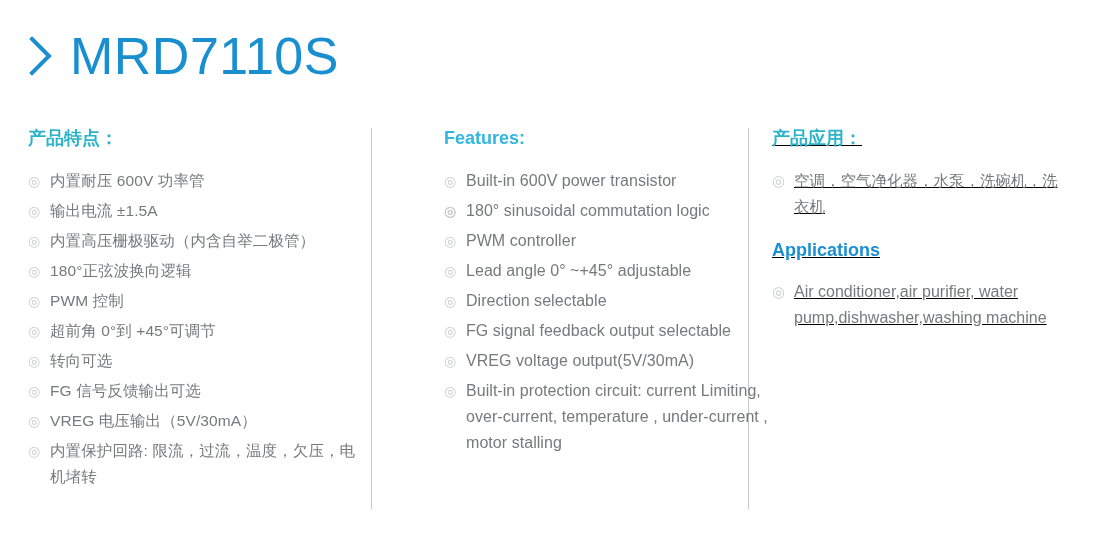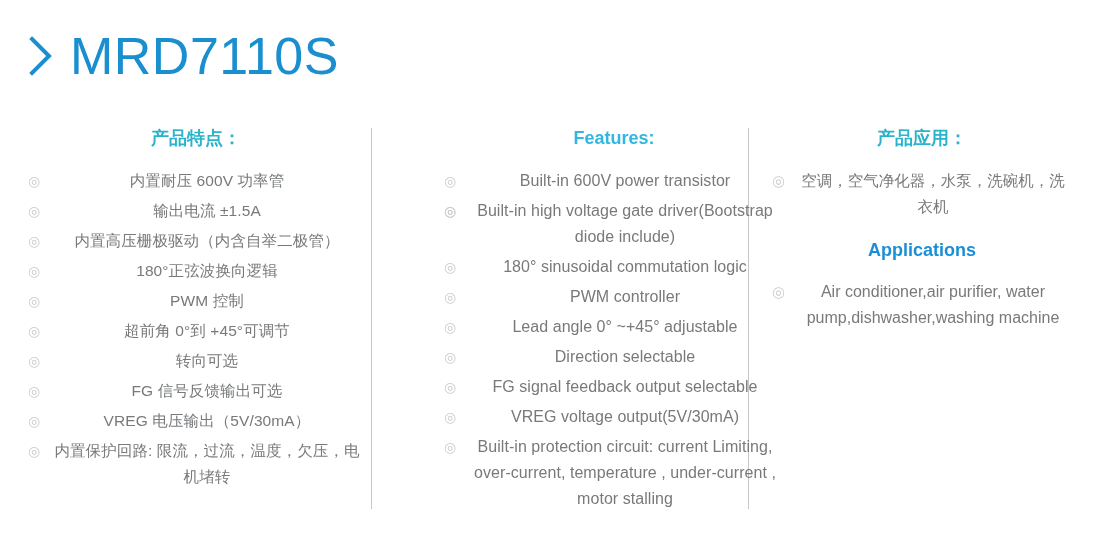--- a/index.html
+++ b/index.html
@@ -13,21 +13,20 @@
     overflow: hidden;
     font-family: "Liberation Sans", "DejaVu Sans", sans-serif;
     -webkit-font-smoothing: antialiased;
   }
 
   .page {
     position: relative;
     width: 1093px;
     height: 554px;
     background: #ffffff;
-    text-align: center;
   }
 
   
   .title-row {
     position: absolute;
     left: 28px;
     top: 30px;
     display: flex;
     align-items: center;
     gap: 16px;
@@ -54,21 +53,21 @@
     top: 128px;
     width: 1093px;
     height: 400px;
   }
   .col {
     position: absolute;
     top: 0;
   }
   .col-1 { left: 28px;  width: 336px; }
   .col-2 { left: 396px; width: 340px; margin-left: 48px; }
-  .col-3 { left: 772px; width: 300px; }
+  .col-3 { left: 772px; width: 300px; text-decoration: underline; }
 
   .divider {
     position: absolute;
     top: 0px;
     width: 1px;
     height: 381px;
     background: #c5c7c9;
   }
   .divider-1 { left: 371px; }
   .divider-2 { left: 748px; }
@@ -168,21 +167,21 @@
         <li><span class="bullet">◎</span><span>VREG 电压输出（5V/30mA）</span></li>
         <li><span class="bullet">◎</span><span>内置保护回路: 限流，过流，温度，欠压，电机堵转</span></li>
       </ul>
     </div>
 
     <div class="col col-2">
       <div class="heading heading-en">Features:</div>
       <ul class="blist list-en">
         <li><span class="bullet">◎</span><span>Built-in 600V  power transistor</span></li>
         <li><span class="bullet">◎</span></li>
-        <li><span class="bullet">◎</span><span>Built-in high voltage gate driver(Bootstrap  diode include)</span></li>
+        <li><span class="bullet">◎</span></li>
         <li><span class="bullet">◎</span><span>180° sinusoidal commutation logic</span></li>
         <li><span class="bullet">◎</span><span>PWM controller</span></li>
         <li><span class="bullet">◎</span><span>Lead angle 0° ~+45° adjustable</span></li>
         <li><span class="bullet">◎</span><span>Direction selectable</span></li>
         <li><span class="bullet">◎</span><span>FG signal feedback output selectable</span></li>
         <li><span class="bullet">◎</span><span>VREG voltage output(5V/30mA)</span></li>
         <li><span class="bullet">◎</span><span>Built-in protection circuit: current Limiting, over-current, temperature , under-current , motor stalling</span></li>
       </ul>
     </div>
 

